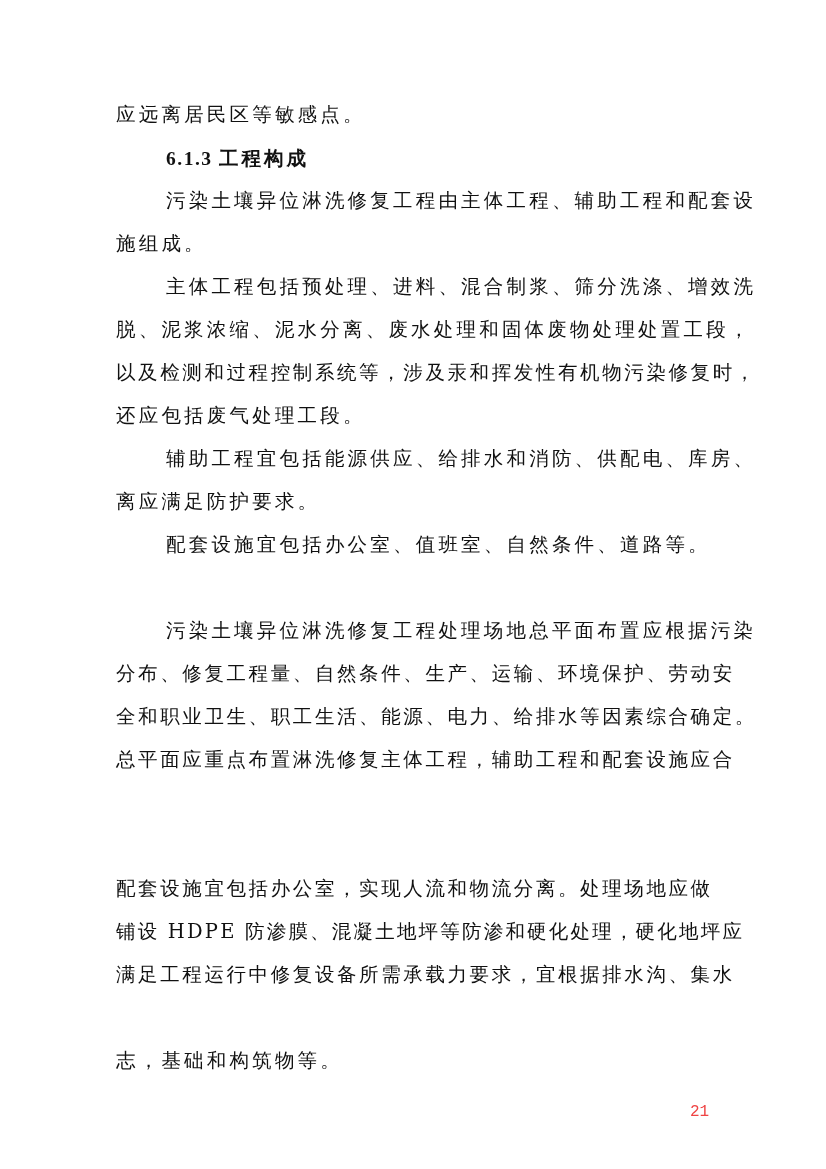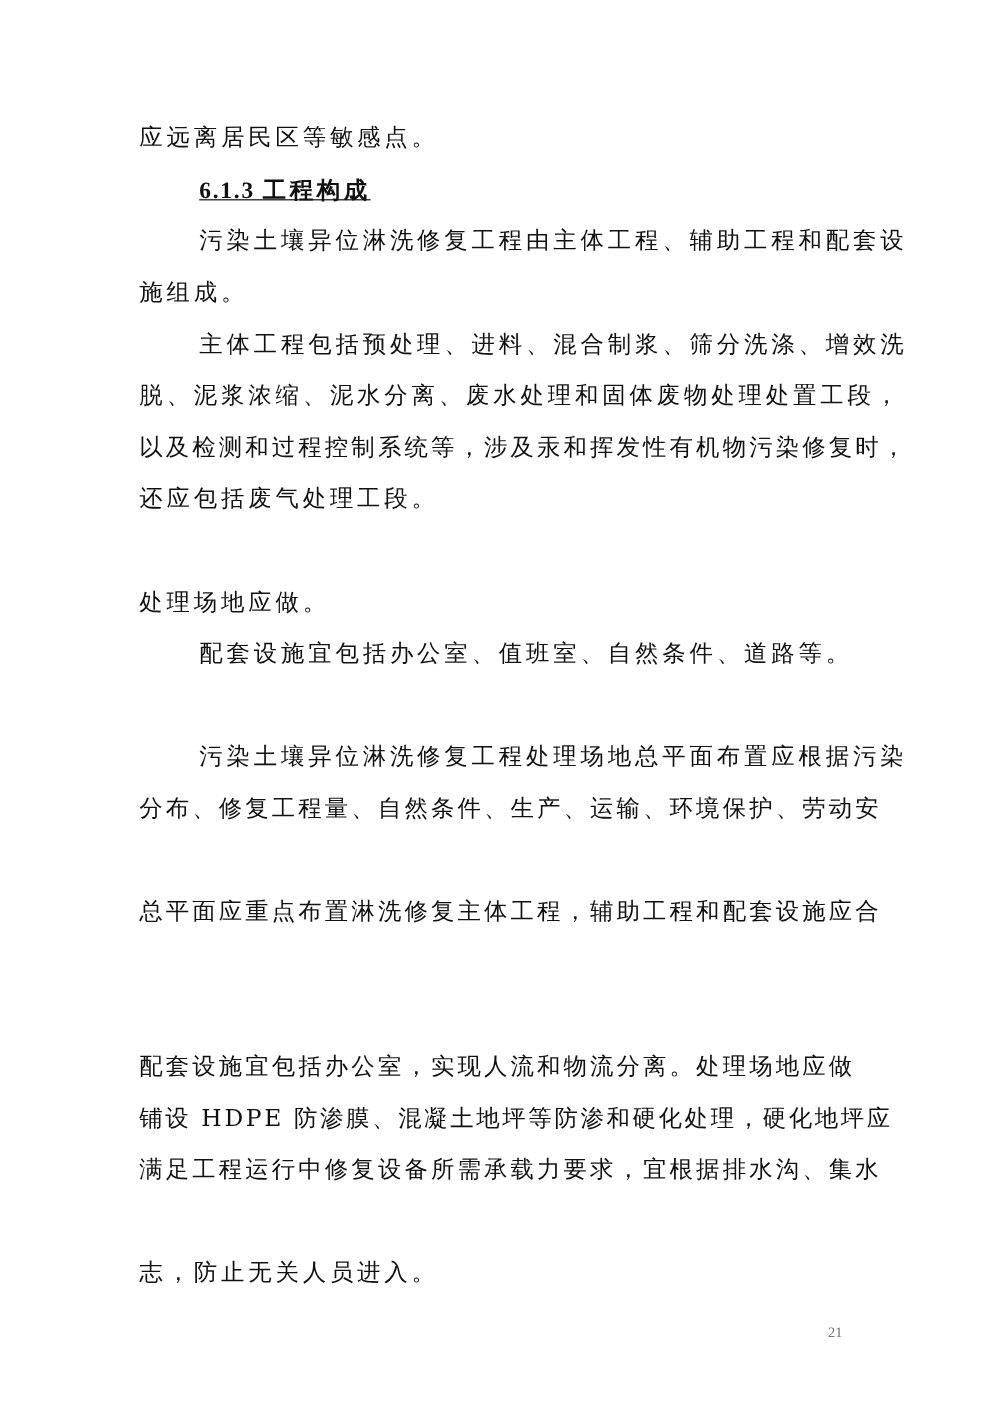--- a/index.html
+++ b/index.html
@@ -2,48 +2,50 @@
 <html><head>
 <meta charset="utf-8">
 <style>
   html, body { margin: 0; padding: 0; background: #ffffff; }
   body { width: 826px; height: 1169px; position: relative; overflow: hidden;
          font-family: "DejaVu Serif", "Liberation Serif", serif; color: #111; }
   .page { position: absolute; left: 0; top: 0; width: 668px; height: 1169px; }
   .line { position: absolute; left: 116px; font-size: 19.5px; line-height: 24px;
           white-space: nowrap; letter-spacing: 3.2px; }
   .indent { left: 166px; }
-  .heading { font-weight: bold; letter-spacing: 1.5px; font-family: "Liberation Serif", "DejaVu Serif", serif; text-decoration: underline; }
+  .heading { font-weight: bold; letter-spacing: 1.5px; font-family: "Liberation Serif", "DejaVu Serif", serif; }
   .heading .hz { font-family: "DejaVu Sans", sans-serif; letter-spacing: 3px; }
-  .pagenum { position: absolute; left: 690px; top: 1103px; font-size: 12px;
-             font-family: Liberation Serif, serif; color: #737373; }
+  .pagenum { position: absolute; left: 690px; top: 1103px; font-size: 16px;
+             font-family: Liberation Mono, monospace; color: #ef4444; }
 </style>
 </head>
 <body>
 
 <div class="page">
   <div class="line" style="top:103px">应远离居民区等敏感点。</div>
 
   <div class="line indent heading" style="top:147px">
     <span>6.1.3</span>
     <span class="hz">工程构成</span>
   </div>
 
   <div class="line indent" style="top:189px">污染土壤异位淋洗修复工程由主体工程、辅助工程和配套设</div>
   <div class="line" style="top:232px">施组成。</div>
   <div class="line indent" style="top:275px">主体工程包括预处理、进料、混合制浆、筛分洗涤、增效洗</div>
   <div class="line" style="top:318px">脱、泥浆浓缩、泥水分离、废水处理和固体废物处理处置工段，</div>
   <div class="line" style="top:361px; letter-spacing:2.6px">以及检测和过程控制系统等，涉及汞和挥发性有机物污染修复时，</div>
   <div class="line" style="top:404px">还应包括废气处理工段。</div>
-  <div class="line" style="top:490px">处理场地应做。</div>
+  <div class="line indent" style="top:447px">辅助工程宜包括能源供应、给排水和消防、供配电、库房、</div>
+  <div class="line" style="top:490px">离应满足防护要求。</div>
   <div class="line indent" style="top:533px">配套设施宜包括办公室、值班室、自然条件、道路等。</div>
 
 
   <div class="line indent" style="top:619px">污染土壤异位淋洗修复工程处理场地总平面布置应根据污染</div>
   <div class="line" style="top:662px; letter-spacing:2.6px">分布、修复工程量、自然条件、生产、运输、环境保护、劳动安</div>
+  <div class="line" style="top:705px; letter-spacing:2.6px">全和职业卫生、职工生活、能源、电力、给排水等因素综合确定。</div>
   <div class="line" style="top:748px; letter-spacing:2.6px">总平面应重点布置淋洗修复主体工程，辅助工程和配套设施应合</div>
   <div class="line" style="top:877px; letter-spacing:2.6px">配套设施宜包括办公室，实现人流和物流分离。处理场地应做</div>
   <div class="line" style="top:920px; letter-spacing:2.2px">铺设 HDPE 防渗膜、混凝土地坪等防渗和硬化处理，硬化地坪应</div>
   <div class="line" style="top:963px; letter-spacing:2.6px">满足工程运行中修复设备所需承载力要求，宜根据排水沟、集水</div>
-  <div class="line" style="top:1049px">志，防止无关人员进入。</div>
+  <div class="line" style="top:1049px">志，基础和构筑物等。</div>
 
   <div class="pagenum">21</div>
 </div>
 
 </body></html>

